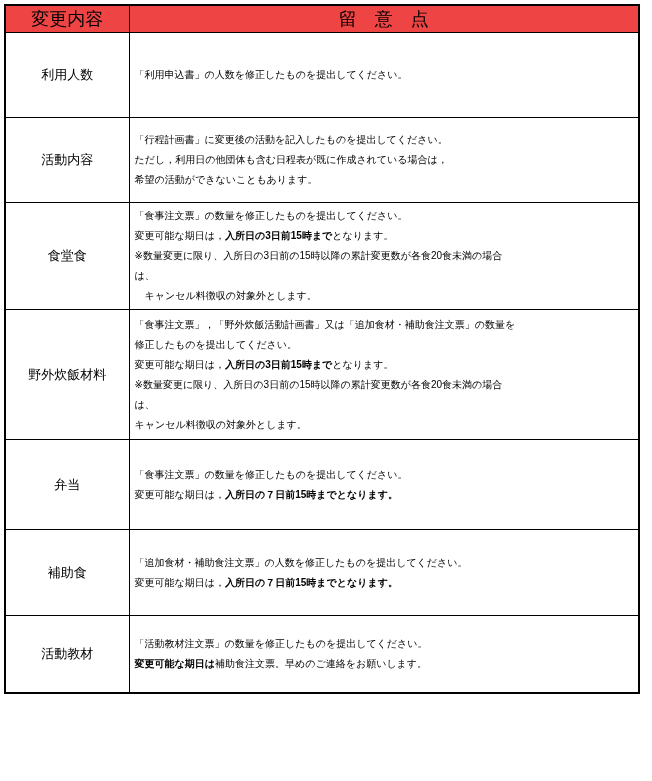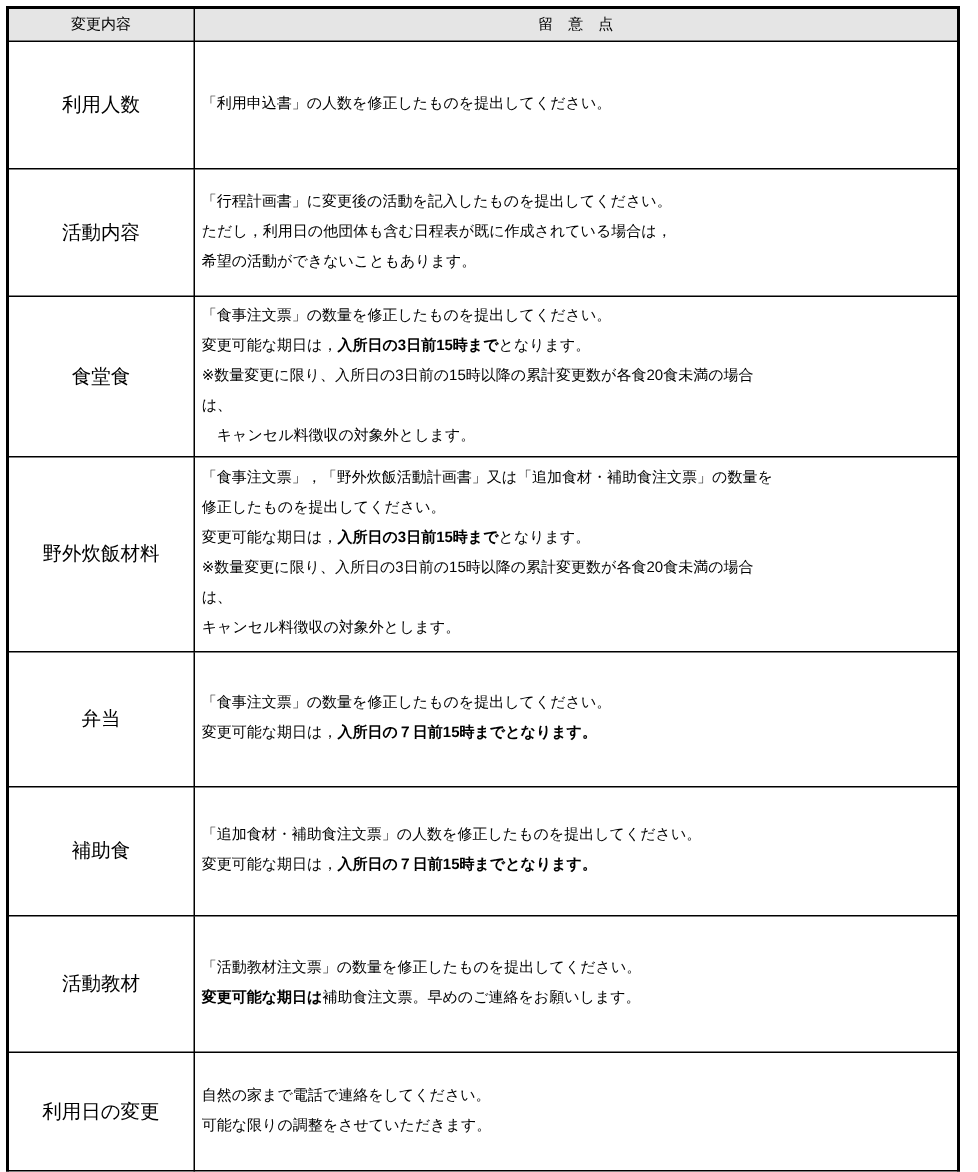--- a/index.html
+++ b/index.html
@@ -23,24 +23,24 @@
     border: 2px solid #000000;
   }
   table.doc td {
     border: 1px solid #000000;
     box-sizing: border-box;
     overflow: hidden;
   }
   col.c1 { width: 124px; }
   col.c2 { width: 510px; }
   tr.hdr td {
-    background: #e5e5e5;
+    background: #ef4444;
     text-align: center;
     vertical-align: middle;
-    font-size: 10px;
+    font-size: 18px;
     font-weight: normal;
     padding: 1px 2px;
   }
   td.label {
     text-align: center;
     vertical-align: middle;
     font-size: 13px;
     padding: 18px;
   }
   td.note {
@@ -116,31 +116,24 @@
     </tr>
 
     <tr style="height:86px">
       <td class="label">補助食</td>
       <td class="note">
         <div class="ln"><span>「追加食材・補助食注文票」の人数を修正したものを提出してください。</span></div>
         <div class="ln"><span>変更可能な期日は，</span><span class="b">入所日の７日前15時までとなります。</span></div>
       </td>
     </tr>
 
-    <tr style="height:91px">
+    <tr style="height:77px">
       <td class="label">活動教材</td>
       <td class="note">
         <div class="ln"><span>「活動教材注文票」の数量を修正したものを提出してください。</span></div>
         <div class="ln"><span class="b">変更可能な期日は</span><span>補助食注文票。早めのご連絡をお願いします。</span></div>
       </td>
     </tr>
 
-    <tr style="height:80px">
-      <td class="label">利用日の変更</td>
-      <td class="note">
-        <div class="ln"><span>自然の家まで電話で連絡をしてください。</span></div>
-        <div class="ln"><span>可能な限りの調整をさせていただきます。</span></div>
-      </td>
-    </tr>
 
   </tbody>
     </table>
 </div>
 
 </body></html>

